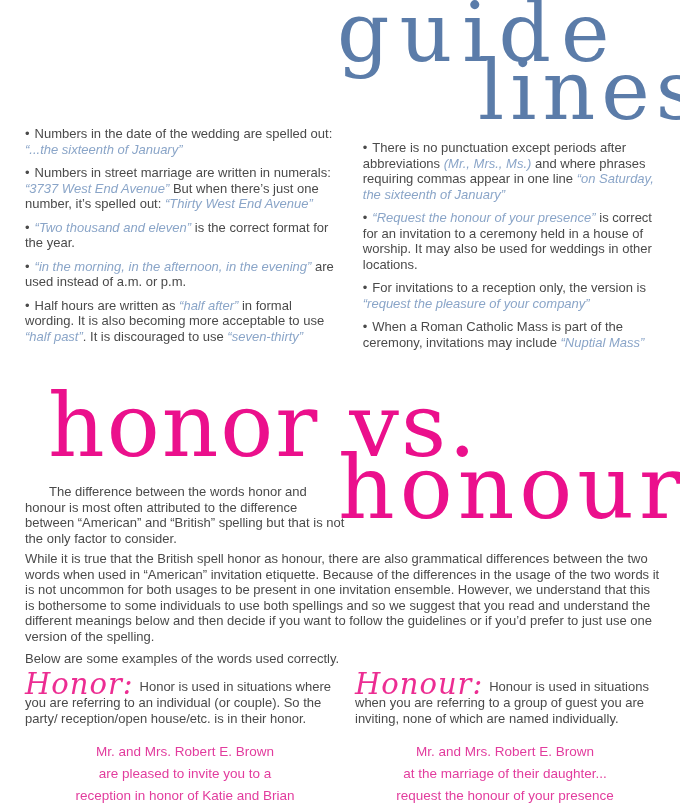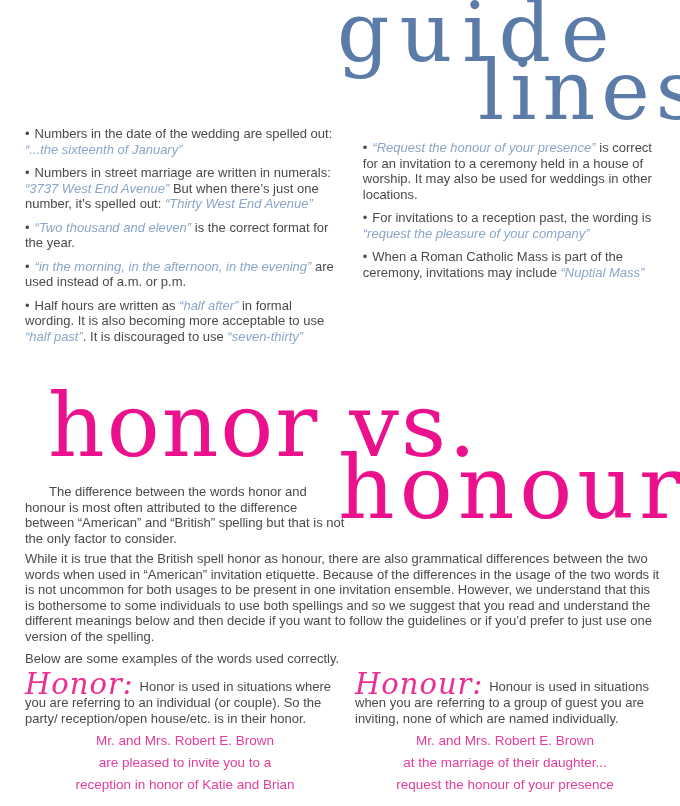--- a/index.html
+++ b/index.html
@@ -75,21 +75,21 @@
   .term {
     font-family: "DejaVu Serif", serif;
     font-style: italic;
     font-size: 29px;
     color: #ec2d92;
     letter-spacing: 1px;
     margin-right: 6px;
     vertical-align: -3px;
   }
   .sample {
-    margin-top: 3px;
+    margin-top: 14px;
     text-align: center;
     color: #e23c9d;
     font-size: 13.5px;
     line-height: 22px;
   }
 </style>
 </head>
 <body>
 
 <div class="page">
@@ -99,22 +99,23 @@
 
   <div class="guidelines">
     <div class="gcol gcol-left">
       <p class="bullet"><span class="dot">•</span><span><span>Numbers in the date of the wedding are spelled out: </span><span class="q">“...the sixteenth of January”</span></span></p>
       <p class="bullet"><span class="dot">•</span><span><span>Numbers in street marriage are written in numerals: </span><span class="q">“3737 West End Avenue”</span><span> But when there’s just one number, it’s spelled out: </span><span class="q">“Thirty West End Avenue”</span></span></p>
       <p class="bullet"><span class="dot">•</span><span><span class="q">“Two thousand and eleven”</span><span> is the correct format for the year.</span></span></p>
       <p class="bullet"><span class="dot">•</span><span><span class="q">“in the morning, in the afternoon, in the evening”</span><span> are used instead of a.m. or p.m.</span></span></p>
       <p class="bullet"><span class="dot">•</span><span><span>Half hours are written as </span><span class="q">“half after”</span><span> in formal wording. It is also becoming more acceptable to use </span><span class="q">“half past”</span><span>.  It is discouraged to use </span><span class="q">“seven-thirty”</span></span></p>
     </div>
     <div class="gcol gcol-right">
+      <p class="bullet"><span class="dot">•</span><span><span>There is no punctuation except periods after abbreviations </span><span class="q">(Mr., Mrs., Ms.)</span><span> and where phrases requiring commas appear in one line </span><span class="q">“on Saturday, the sixteenth of January”</span></span></p>
       <p class="bullet"><span class="dot">•</span><span><span class="q">“Request the honour of your presence”</span><span> is correct for an invitation to a ceremony held in a house of worship. It may also be used for weddings in other locations.</span></span></p>
-      <p class="bullet"><span class="dot">•</span><span><span>For invitations to a reception past, the wording is </span><span class="q">“request the pleasure of your company”</span></span></p>
+      <p class="bullet"><span class="dot">•</span><span><span>For invitations to a reception only, the version is </span><span class="q">“request the pleasure of your company”</span></span></p>
       <p class="bullet"><span class="dot">•</span><span><span>When a Roman Catholic Mass is part of the ceremony, invitations may include </span><span class="q">“Nuptial Mass”</span></span></p>
     </div>
   </div>
 
   <div class="display h-honor">honor vs.</div>
   <div class="display h-honour">honour</div>
 
   <p class="intro">The difference between the words honor and honour is most often attributed to the difference between “American” and “British” spelling but that is not the only factor to consider.</p>
   <p class="bodytext">While it is true that the British spell honor as honour, there are also grammatical differences between the two words when used in “American” invitation etiquette. Because of the differences in the usage of the two words it is not uncommon for both usages to be present in one invitation ensemble. However, we understand that this is bothersome to some individuals to use both spellings and so we suggest that you read and understand the different meanings below and then decide if you want to follow the guidelines or if you’d prefer to just use one version of the spelling.</p>
   <p class="examples-intro">Below are some examples of the words used correctly.</p>

